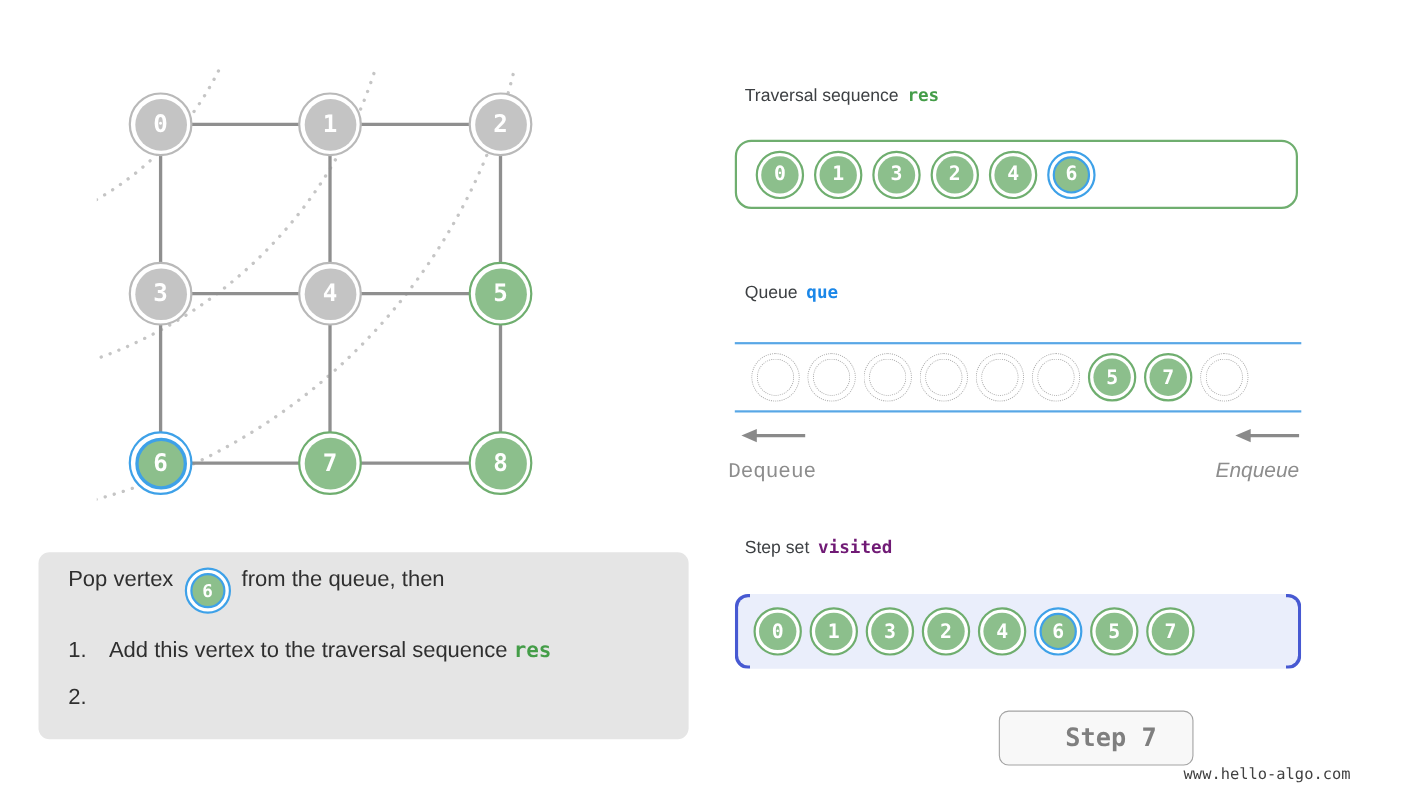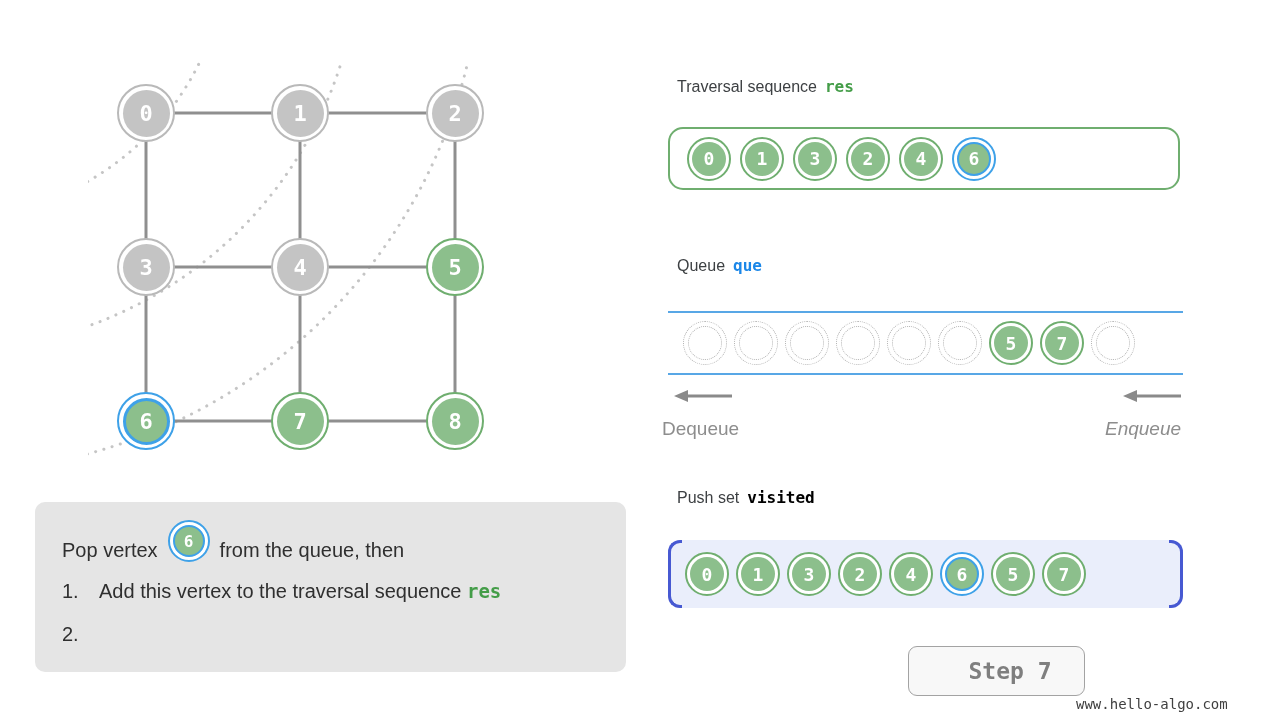--- a/index.html
+++ b/index.html
@@ -22,21 +22,21 @@
   .gnode.green{border-color:#6fae6f;}
   .gnode.green .in{background:#8cbf8c;}
   .gnode.current{border-color:#3ea1e8;}
   .gnode.current .in{background:#8cbf8c;border:3px solid #3ea1e8;}
 
   
   .sec-title{font-size:16px;font-weight:500;color:#3d4043;}
   .sec-code{font-family:"DejaVu Sans Mono",monospace;font-weight:700;margin-left:8px;}
   .code-green{color:#449d48;}
   .code-blue{color:#1b87e8;}
-  .code-indigo{color:#000000;}
+  .code-indigo{color:#701a75;}
 
   
   .cell{width:44px;height:44px;border:2px solid #6fae6f;background:#fff;border-radius:50%;
     display:flex;align-items:center;justify-content:center;box-sizing:border-box;flex:0 0 auto;}
   .cell .ci{width:34px;height:34px;border-radius:50%;background:#8cbf8c;color:#fff;
     display:flex;align-items:center;justify-content:center;
     font:700 18px "DejaVu Sans Mono",monospace;box-sizing:border-box;}
   .cell.hl{border-color:#3ea1e8;}
   .cell.hl .ci{border:2.5px solid #3ea1e8;}
 
@@ -62,21 +62,21 @@
   #bracket-right{left:1169px;top:540px;border-right:3px solid #4759d2;border-top:3px solid #4759d2;
     border-bottom:3px solid #4759d2;border-radius:0 12px 12px 0;}
 
   
   .q-arrow{width:62px;height:16px;}
   .q-label{font-size:19px;color:#8d8d8d;}
 
   
   #explain-box{left:35px;top:502px;width:591px;height:170px;background:#e5e5e5;border-radius:10px;
     box-sizing:border-box;padding:14px 20px 0 27px;color:#2f2f2f;font-size:20px;}
-  #explain-line1{display:flex;align-items:flex-end;gap:10px;height:46px;}
+  #explain-line1{display:flex;align-items:flex-start;gap:10px;height:46px;}
   .ex-item{display:flex;margin-top:15px;line-height:1.42;}
   .ex-num{width:37px;flex:0 0 auto;}
   .ex-code{font-family:"DejaVu Sans Mono",monospace;font-weight:700;font-size:19px;}
   .badge{width:42px;height:42px;}
   .badge .ci{width:32px;height:32px;font-size:16px;}
 
   
   #step-btn{left:908px;top:646px;width:148px;height:48px;background:#f8f8f8;border:1.5px solid #a3a3a3;
     border-radius:9px;display:flex;align-items:center;justify-content:center;
     font:700 23px "DejaVu Sans Mono",monospace;color:#7f7f7f;cursor:pointer;padding-left:27px;}
@@ -201,30 +201,30 @@
 
     <span class="slot">
       <span class="ci"></span>
     </span>
   </div>
 
 <svg class="abs q-arrow" style="left:672px;top:388px;" viewBox="0 0 62 16">
   <line x1="60" y1="8" x2="10" y2="8" stroke="#8a8a8a" stroke-width="3"></line>
   <path d="M2 8 L16 2 L16 14 Z" fill="#8a8a8a"></path>
 </svg>
-<div class="abs q-label" style="left:662px;top:418px;">Dequeue</div>
+<div class="abs q-label" style="left:662px;top:418px;font-family:Liberation Mono, monospace;">Dequeue</div>
 
 <svg class="abs q-arrow" style="left:1121px;top:388px;" viewBox="0 0 62 16">
   <line x1="60" y1="8" x2="10" y2="8" stroke="#8a8a8a" stroke-width="3"></line>
   <path d="M2 8 L16 2 L16 14 Z" fill="#8a8a8a"></path>
 </svg>
 <div class="abs q-label" style="left:1105px;top:418px;font-style:italic;">Enqueue</div>
 
 <div class="abs sec-title" style="left:677px;top:488px;">
-  <span>Push set</span><span class="sec-code code-indigo">visited</span>
+  <span>Step set</span><span class="sec-code code-indigo">visited</span>
 </div>
 <div id="visited-box" class="abs">
 
     <span class="cell">
       <span class="ci">0</span>
     </span>
 
     <span class="cell">
       <span class="ci">1</span>
     </span>

